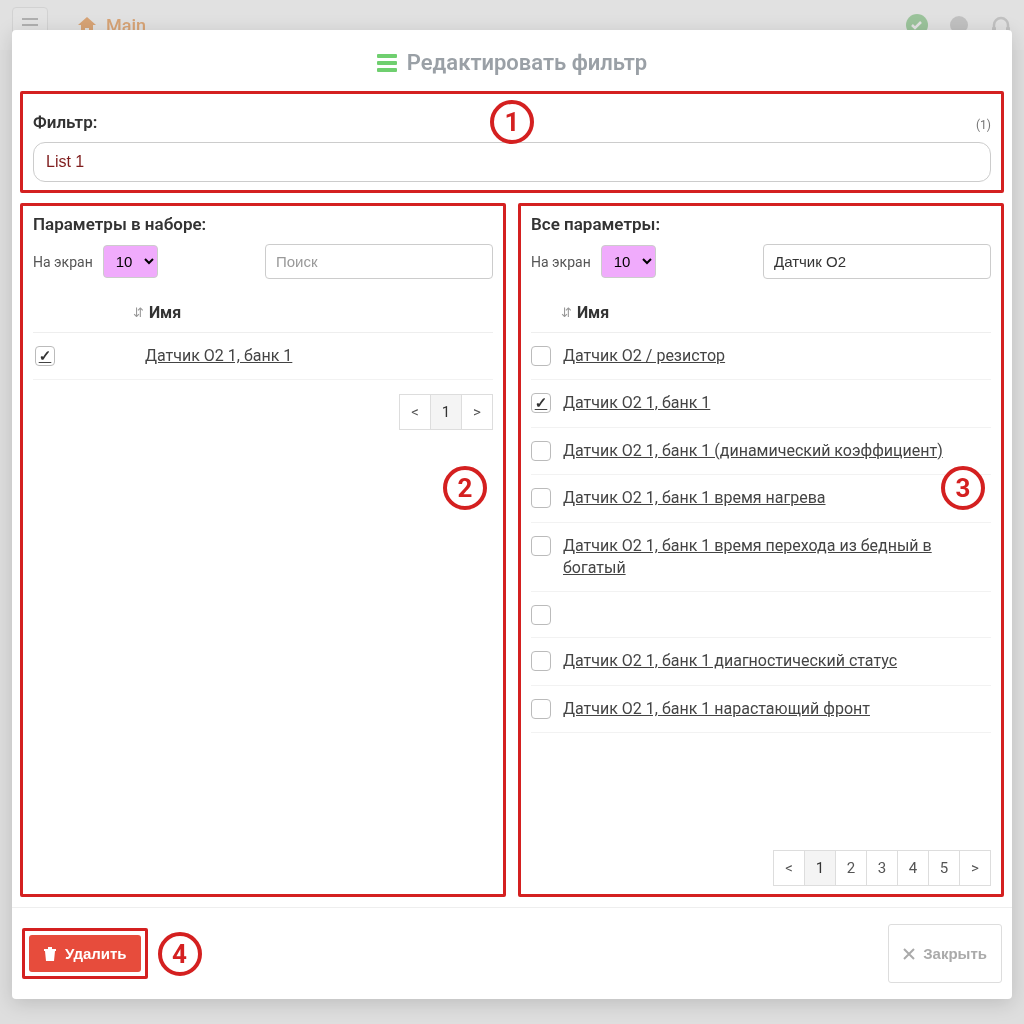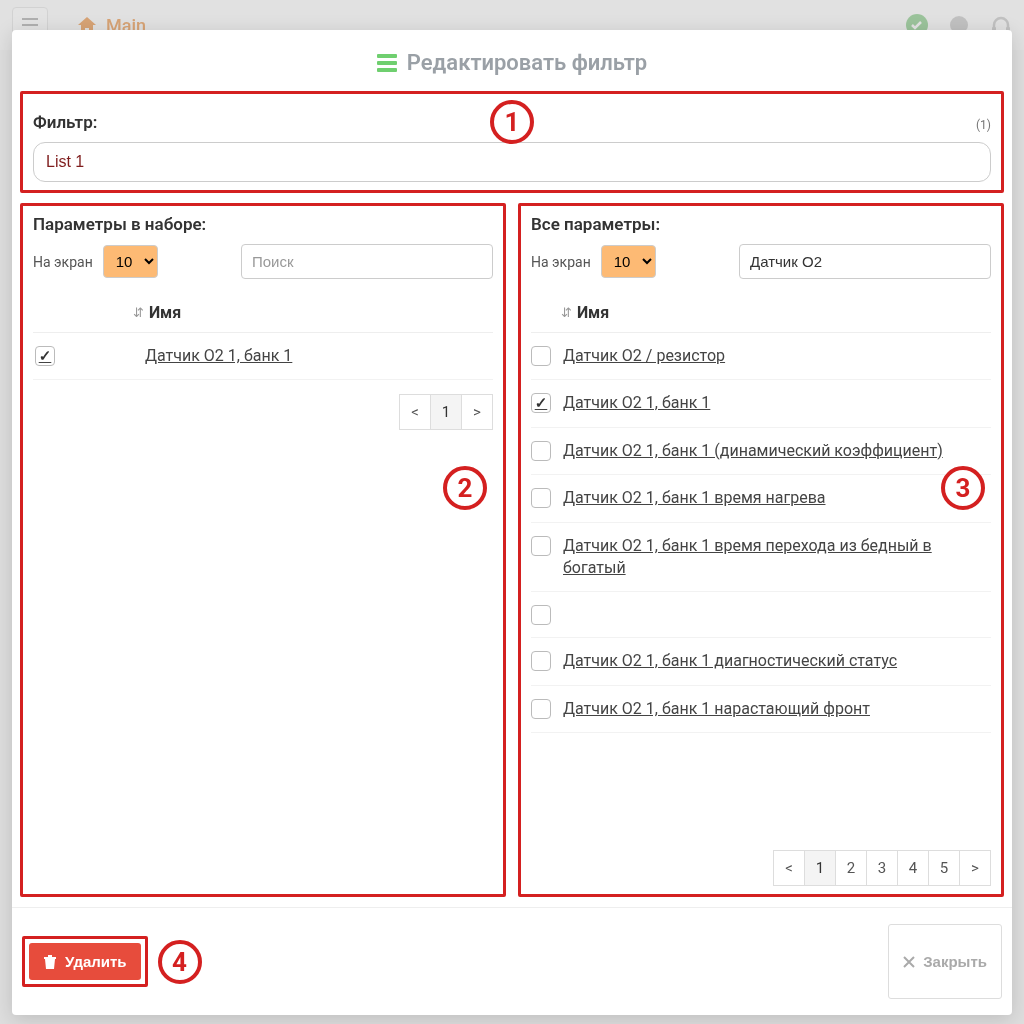--- a/index.html
+++ b/index.html
@@ -140,25 +140,25 @@
 }
 .on-screen-label {
   font-size: 14px;
   color: #555;
 }
 select.page-size {
   padding: 6px 8px;
   font-size: 15px;
   border: 1px solid #ccc;
   border-radius: 4px;
-  background: #fdba74;
+  background: #f0abfc;
 }
 .search-input {
   margin-left: auto;
-  width: 252px;
+  width: 228px;
   padding: 8px 10px;
   font-size: 15px;
   border: 1px solid #ccc;
   border-radius: 4px;
   color: #333;
 }
 .search-input::placeholder { color: #999; }
 .col-header {
   margin-top: 12px;
   padding: 6px 0 10px 100px;
@@ -285,21 +285,21 @@
   align-items: center;
   gap: 8px;
   cursor: pointer;
   text-align: center;
 }
 .close-btn {
   margin-left: auto;
   background: #fff;
   color: #aaa;
   border: 1px solid #ddd;
-  padding: 28px 14px;
+  padding: 20px 14px;
   font-size: 15px;
   font-weight: 600;
   border-radius: 3px;
   display: flex;
   align-items: center;
   gap: 8px;
   cursor: pointer;
 }
 svg { display: block; }
 </style>

